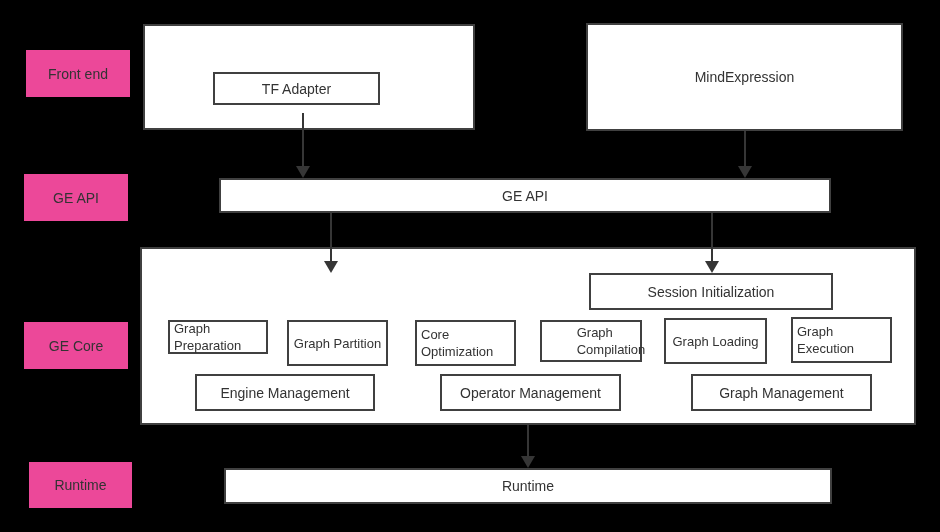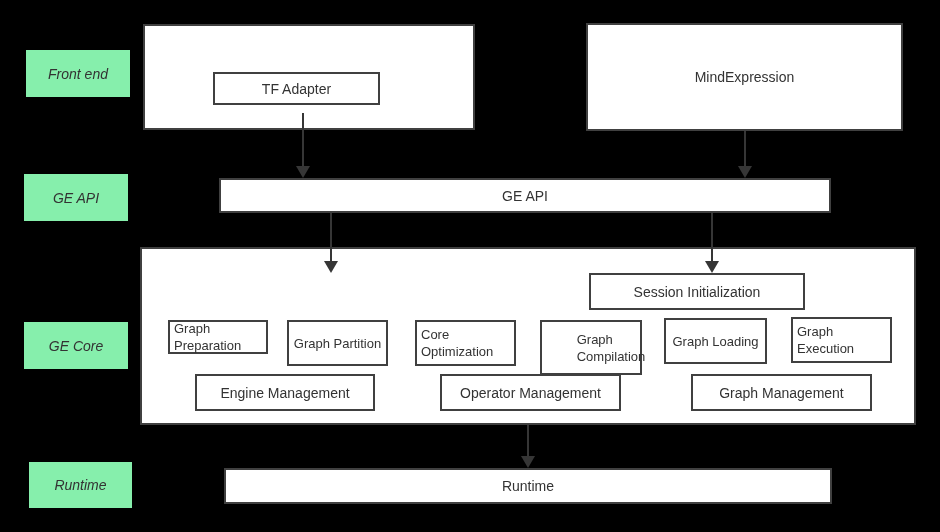--- a/index.html
+++ b/index.html
@@ -7,27 +7,26 @@
   body {
     background: #000000;
     font-family: "Liberation Sans", "DejaVu Sans", sans-serif;
     color: #333333;
     position: relative;
     overflow: hidden;
   }
   .abs { position: absolute; }
   
   .row-label {
-    background: #86efac;
+    background: #ec4899;
     display: flex;
     align-items: center;
     justify-content: center;
     font-size: 14px;
     color: #333333;
-    font-style: italic;
   }
   
   .box {
     background: #ffffff;
     border: 2px solid #404040;
     color: #333333;
     display: flex;
     align-items: center;
     justify-content: center;
     text-align: left;
@@ -77,26 +76,26 @@
 <div class="container-box" style="left:143px; top:24px; width:332px; height:106px;">
   <div class="box-title" style="top:26px;margin-top:33px;">Tensorflow</div>
   <div class="box" style="position:absolute; left:68px; top:46px; width:167px; height:33px;">TF Adapter</div>
 </div>
 
 <div class="box abs" style="left:586px; top:23px; width:317px; height:108px;">MindExpression</div>
 
 <div class="box abs" style="left:219px; top:178px; width:612px; height:35px;">GE API</div>
 
 <div class="container-box" style="left:140px; top:247px; width:776px; height:178px;">
-  <div class="box" style="position:absolute; left:447px; top:24px; width:216px; height:37px;">Session Initialization</div>
+  <div class="box" style="position:absolute; left:447px; top:24px; width:244px; height:37px;">Session Initialization</div>
 
   <div class="box box-sm" style="position:absolute; left:26px; top:71px; width:100px; height:34px;">Graph Preparation</div>
   <div class="box box-sm" style="position:absolute; left:145px; top:71px; width:101px; height:46px;">Graph Partition</div>
   <div class="box box-sm" style="position:absolute; left:273px; top:71px; width:101px; height:46px;">Core Optimization</div>
-  <div class="box box-sm" style="position:absolute; left:398px; top:71px; width:102px; height:55px;padding-left:44px;">Graph Compilation</div>
+  <div class="box box-sm" style="position:absolute; left:398px; top:71px; width:102px; height:42px;padding-left:44px;">Graph Compilation</div>
   <div class="box box-sm" style="position:absolute; left:522px; top:69px; width:103px; height:46px;">Graph Loading</div>
   <div class="box box-sm" style="position:absolute; left:649px; top:68px; width:101px; height:46px;">Graph Execution</div>
 
   <div class="box" style="position:absolute; left:53px; top:125px; width:180px; height:37px;">Engine Management</div>
   <div class="box" style="position:absolute; left:549px; top:125px; width:181px; height:37px;">Graph Management</div>
   <div class="box" style="position:absolute; left:298px; top:125px; width:181px; height:37px;">Operator Management</div>
 </div>
 
 <div class="box abs" style="left:224px; top:468px; width:608px; height:36px;">Runtime</div>
 

